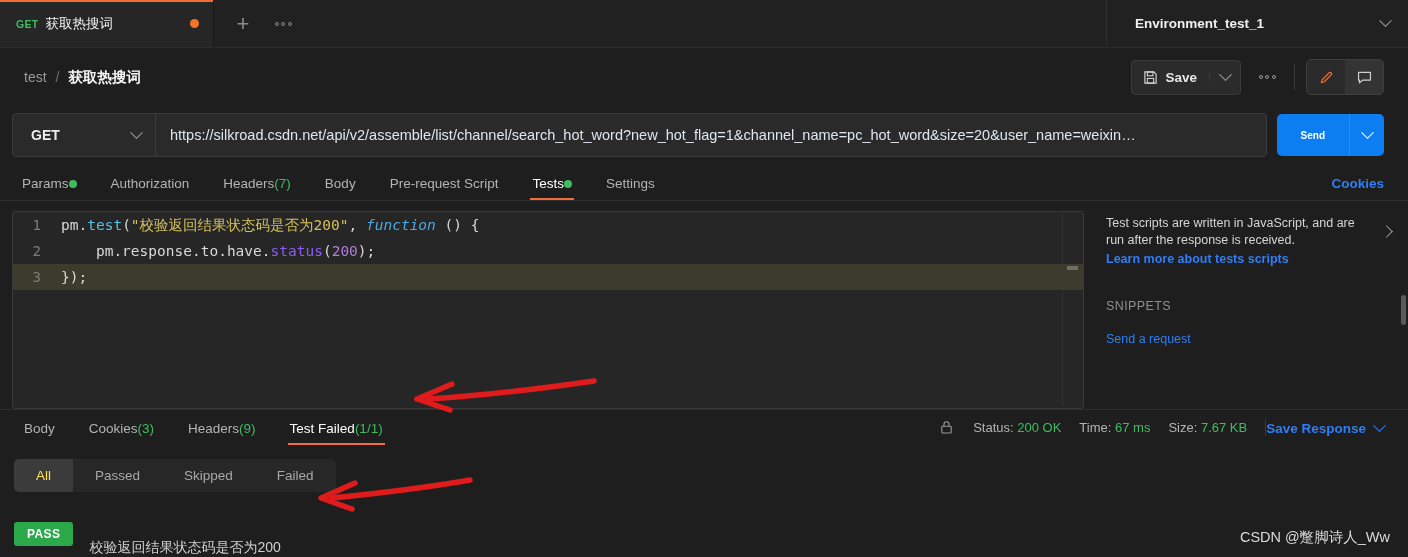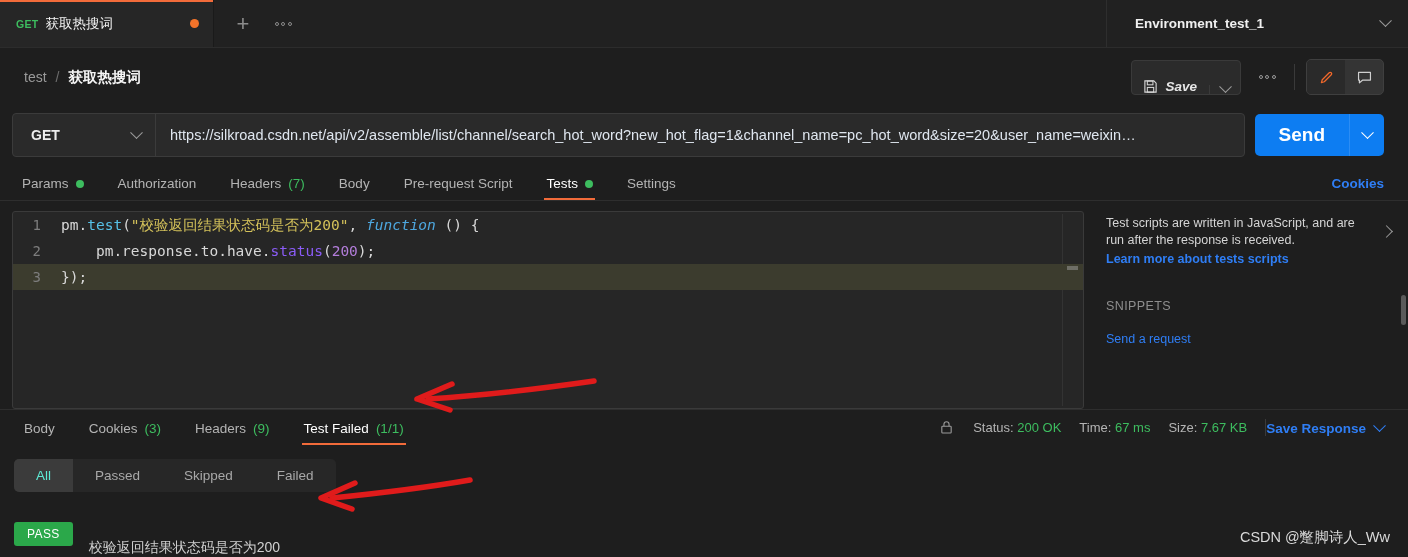--- a/index.html
+++ b/index.html
@@ -130,27 +130,26 @@
     align-items: center;
     padding: 0 24px 0 24px;
     background: #1e1e1e;
     flex: 0 0 auto;
   }
   .crumb-root { color: #9a9a9a; font-size: 14px; }
   .crumb-sep  { color: #6e6e6e; font-size: 14px; margin: 0 9px; }
   .crumb-leaf { color: #f5f5f5; font-size: 14.5px; font-weight: bold; }
   .crumb-spacer { flex: 1; }
   .save-grp {
-    display: flex; align-items: flex-end;
+    display: flex; align-items: center;
     height: 33px;
     border-radius: 4px;
     overflow: hidden;
     background: #2b2b2b;
     border: 1px solid #3a3a3a;
-    font-style: italic;
   }
   .save-btn {
     display: flex; align-items: center; gap: 7px;
     padding: 0 12px 0 11px;
     font-size: 13.5px;
     color: #e6e6e6;
     font-weight: bold;
   }
   .save-caret {
     width: 30px;
@@ -215,21 +214,21 @@
   .send-grp {
     display: flex; align-items: stretch;
     height: 42px;
     border-radius: 5px;
     overflow: hidden;
     flex: 0 0 auto;
   }
   .send-btn {
     background: #0d7df2;
     color: #fff;
-    font-size: 19px;
+    font-size: 10px;
     font-weight: bold;
     display: flex; align-items: center; justify-content: center;
     padding: 0 24px;
   }
   .send-caret {
     background: #0d7df2;
     width: 34px;
     display: flex; align-items: center; justify-content: center;
     border-left: 1px solid #2b8df5;
   }
@@ -243,21 +242,21 @@
     height: 36px;
     border-bottom: 1px solid #2e2e2e;
     flex: 0 0 auto;
   }
   .rtab {
     position: relative;
     font-size: 13.5px;
     color: #b4b4b4;
     padding: 0 0 9px 0;
     margin-right: 34px;
-    display: flex; align-items: center; gap: 7px;
+    display: flex; align-items: center; 
     white-space: nowrap;
   }
   .rtab.active { color: #ffffff; }
   .rtab.active::after {
     content: "";
     position: absolute;
     left: -2px; right: -2px; bottom: 0;
     height: 2px;
     background: #f26b3a;
   }
@@ -422,35 +421,35 @@
     align-items: stretch;
   }
   .fpill {
     display: flex; align-items: center; justify-content: center;
     padding: 0 22px;
     font-size: 13.5px;
     color: #a8a8a8;
   }
   .fpill.active {
     background: #3b3b3b;
-    color: #5eead4;
+    color: #fde047;
     border-radius: 0;
   }
 
   .result-row {
     display: flex;
     align-items: center;
     padding: 19px 0 0 14px;
     gap: 16px;
   }
   .pass-badge {
     background: #2ba84a;
     color: #ffffff;
     font-size: 12px;
-    font-weight: normal;
+    font-weight: bold;
     letter-spacing: .4px;
     padding: 5px 13px;
     border-radius: 3px;
   }
   .result-name { font-size: 14px; color: #cfcfcf; margin-top: 28px; }
 
   
   .watermark {
     position: absolute;
     right: 18px;

